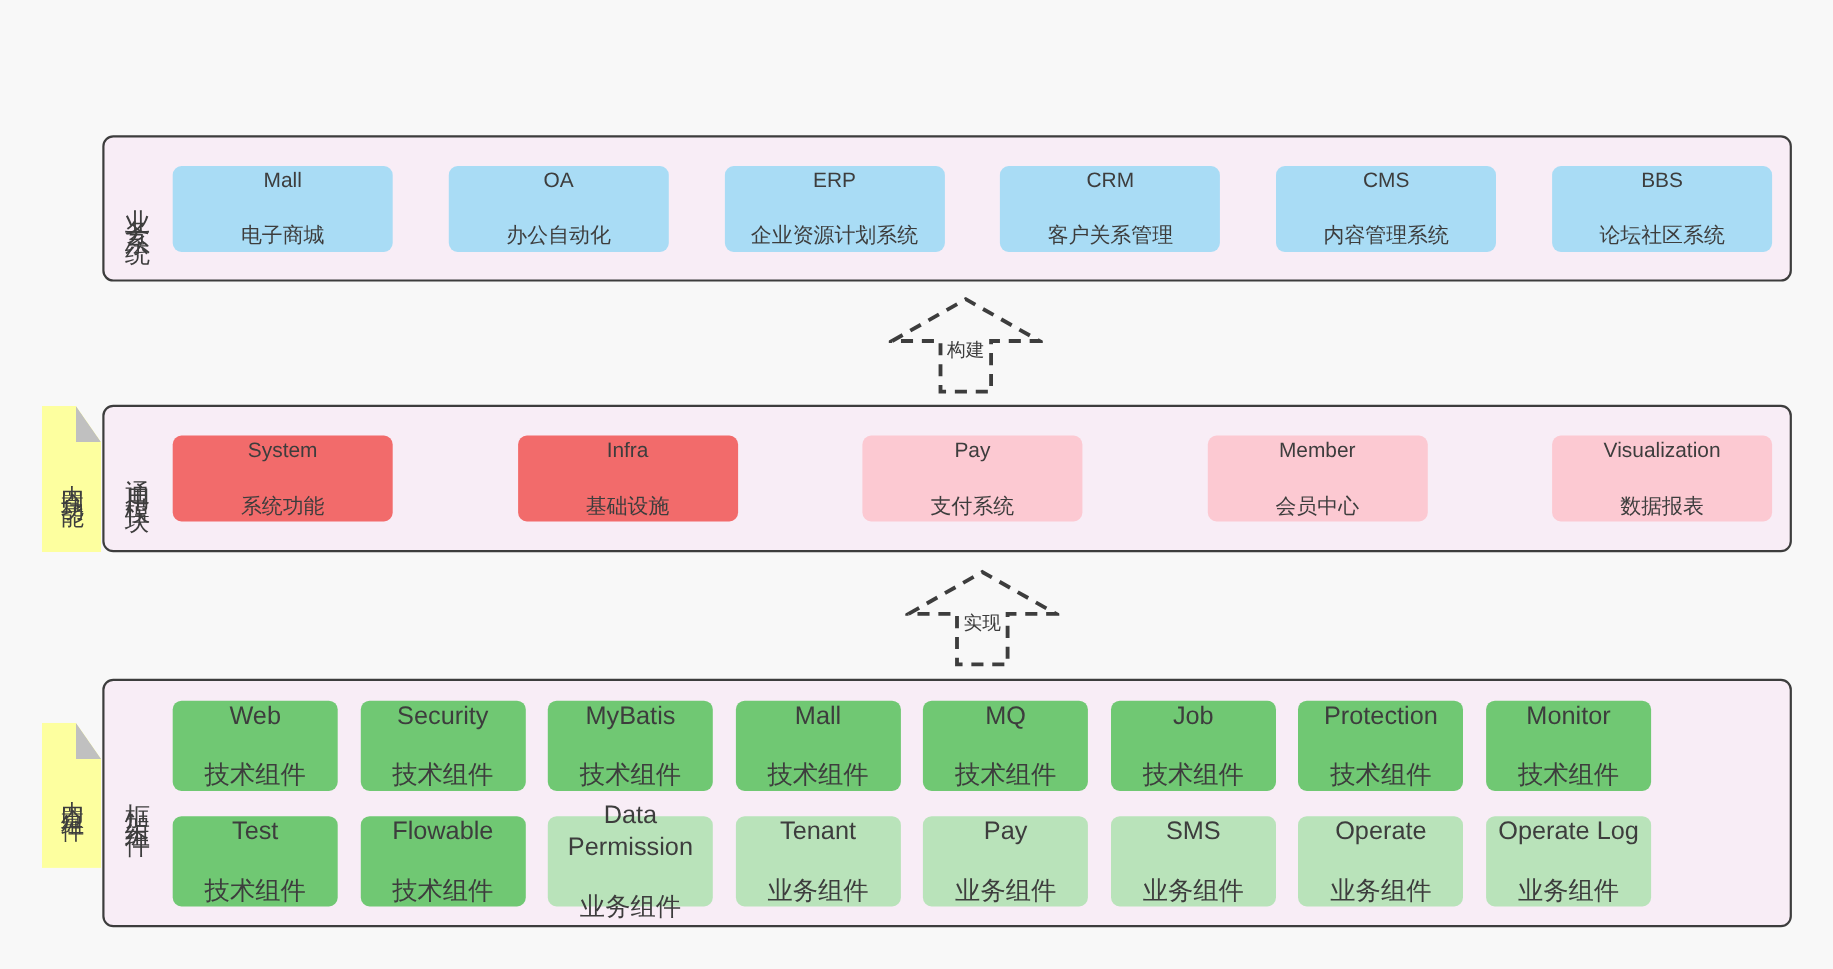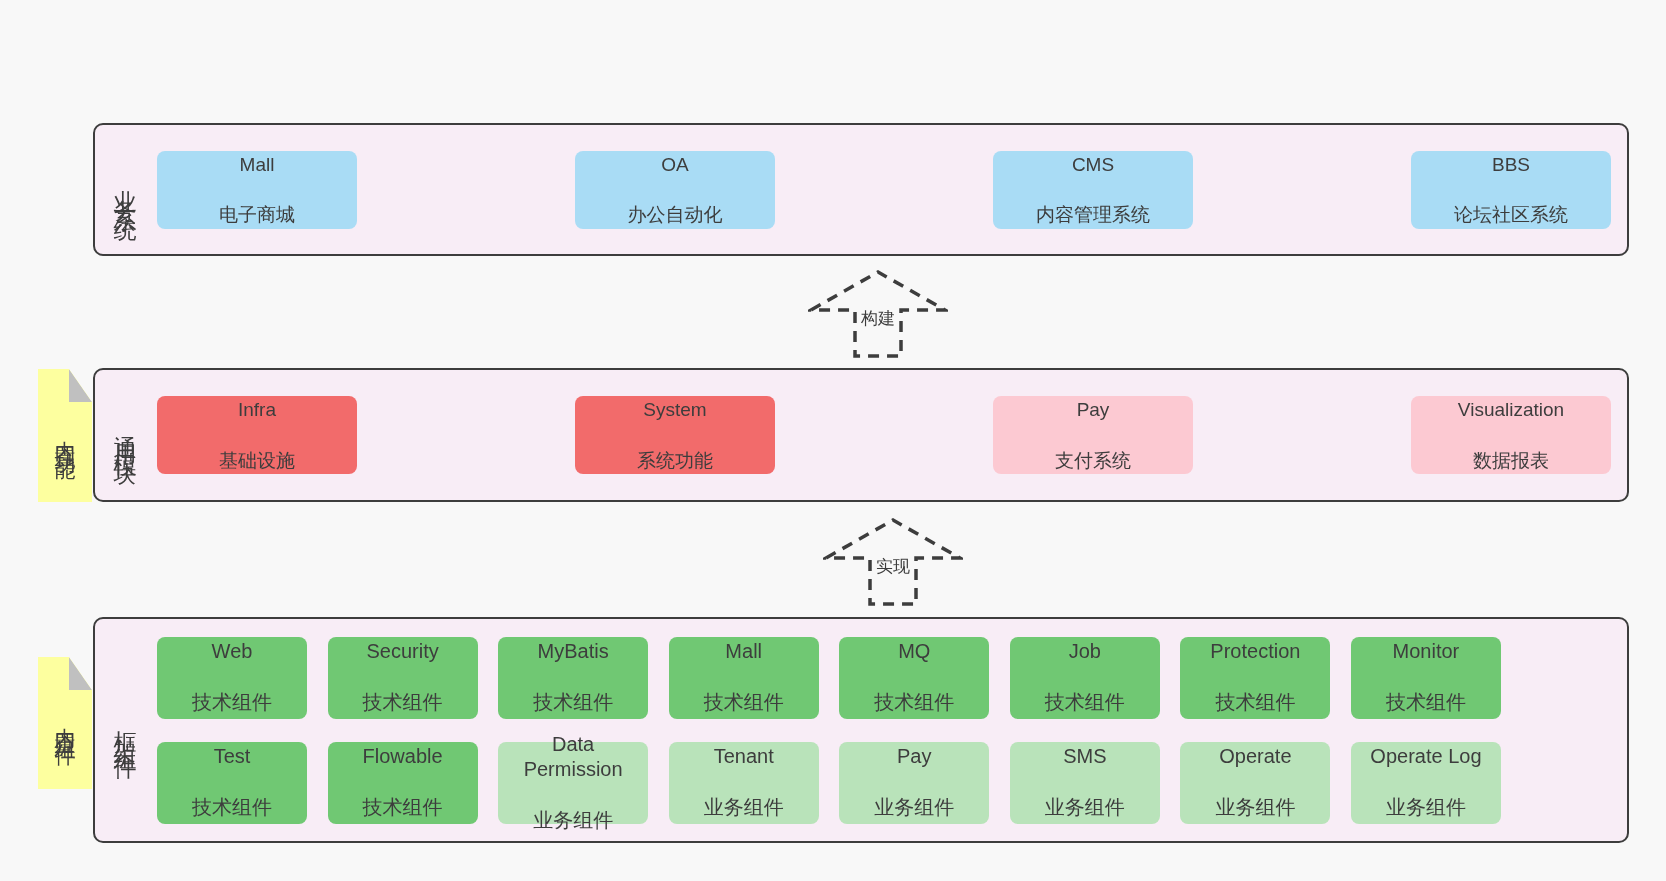--- a/index.html
+++ b/index.html
@@ -56,21 +56,21 @@
     border-radius:8px;
     display:flex;flex-direction:column;justify-content:center;
     text-align:center;
     color:var(--text,#3d3d3d);
     font-size:19px;
     line-height:1.32;
     box-sizing:border-box;
     padding:2px 4px;
     gap:25px;
   }
-  #band-components .box{font-size:20px;line-height:1.28;}
+  #band-components .box{font-size:23px;line-height:1.28;}
   .v-blue{background:var(--blue,#a9dcf5);}
   .v-red{background:var(--red,#f26b6b);}
   .v-pink{background:var(--pink,#fcc9d2);}
   .v-green{background:var(--green,#70c873);}
   .v-lightgreen{background:var(--lightgreen,#b9e3ba);}
 
   
   .sticky{
     position:absolute;
     width:54px;
@@ -118,20 +118,28 @@
       <div class="box-row">
           <div class="box v-blue">
     <div class="box-title">Mall</div>
     <div class="box-subtitle">电子商城</div>
   </div>
           <div class="box v-blue">
     <div class="box-title">OA</div>
     <div class="box-subtitle">办公自动化</div>
   </div>
           <div class="box v-blue">
+    <div class="box-title">ERP</div>
+    <div class="box-subtitle">企业资源计划系统</div>
+  </div>
+          <div class="box v-blue">
+    <div class="box-title">CRM</div>
+    <div class="box-subtitle">客户关系管理</div>
+  </div>
+          <div class="box v-blue">
     <div class="box-title">CMS</div>
     <div class="box-subtitle">内容管理系统</div>
   </div>
           <div class="box v-blue">
     <div class="box-title">BBS</div>
     <div class="box-subtitle">论坛社区系统</div>
   </div>
         </div>
     </div>
   </div>
@@ -143,30 +151,34 @@
 
   <div class="sticky" style="top:369px;height:133px;left:38px;">
     <div class="sticky-fold"></div>
     <div class="sticky-text">内置功能</div>
   </div>
   <div class="band" id="band-modules" style="top:368px;height:134px;">
     <div class="band-label">通用模块</div>
     <div class="band-content">
       <div class="box-row">
           <div class="box v-red">
+    <div class="box-title">System</div>
+    <div class="box-subtitle">系统功能</div>
+  </div>
+          <div class="box v-red">
     <div class="box-title">Infra</div>
     <div class="box-subtitle">基础设施</div>
-  </div>
-          <div class="box v-red">
-    <div class="box-title">System</div>
-    <div class="box-subtitle">系统功能</div>
   </div>
           <div class="box v-pink">
     <div class="box-title">Pay</div>
     <div class="box-subtitle">支付系统</div>
+  </div>
+          <div class="box v-pink">
+    <div class="box-title">Member</div>
+    <div class="box-subtitle">会员中心</div>
   </div>
           <div class="box v-pink">
     <div class="box-title">Visualization</div>
     <div class="box-subtitle">数据报表</div>
   </div>
         </div>
     </div>
   </div>
 
   <svg class="arrow" style="left:823px;top:516px;" width="140" height="92" viewBox="0 0 140 92">

